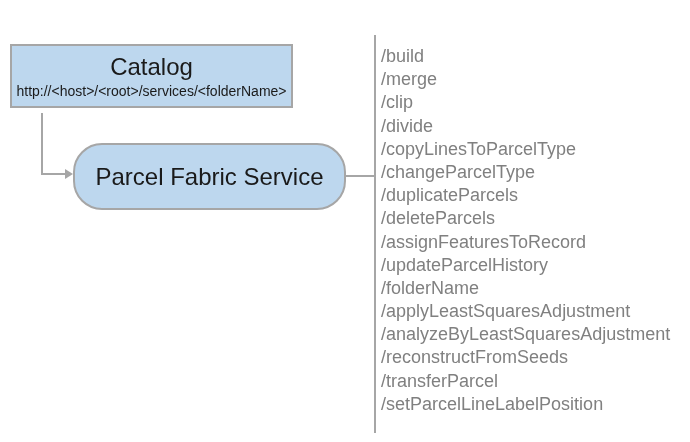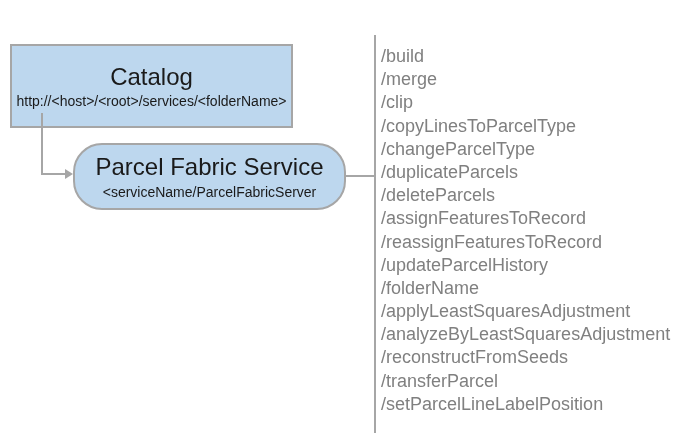--- a/index.html
+++ b/index.html
@@ -37,21 +37,21 @@
     line-height: 1.15;
     color: var(--title-text);
     letter-spacing: 0px;
   }
   .node-subtitle {
     font-size: 14px;
     margin-top: 3px;
     color: var(--title-text);
     white-space: nowrap;
   }
-  .node-catalog { left: 10px; top: 44px; width: 283px; height: 84px; }
+  .node-catalog { left: 10px; top: 44px; width: 283px; height: 64px; }
   .node-service { left: 73px; top: 143px; width: 273px; height: 67px; border-radius: 29px; }
 
   
   .line { position: absolute; background: var(--connector); }
   .conn-v1 { left: 41px; top: 113px; width: 2px; height: 62px; }
   .conn-h1 { left: 41px; top: 173px; width: 26px; height: 2px; }
   .conn-h2 { left: 344px; top: 175px; width: 30px; height: 2px; }
   .separator { left: 374px; top: 35px; width: 2px; height: 398px; }
 
   .arrowhead {
@@ -83,39 +83,38 @@
 
 <div class="canvas">
 
   <div class="node node-catalog">
     <div class="node-title">Catalog</div>
     <div class="node-subtitle">http://&lt;host&gt;/&lt;root&gt;/services/&lt;folderName&gt;</div>
   </div>
 
   <div class="node node-service">
     <div class="node-title">Parcel Fabric Service</div>
-    <div class="node-subtitle">&lt;serviceName/ParcelFabricServer</div>
   </div>
 
   <div class="line conn-v1"></div>
   <div class="line conn-h1"></div>
   <div class="arrowhead"></div>
   <div class="line conn-h2"></div>
   <div class="line separator"></div>
 
   <div class="endpoint-list" id="endpoint-list">
       <div class="endpoint">/build</div>
       <div class="endpoint">/merge</div>
       <div class="endpoint">/clip</div>
+      <div class="endpoint">/divide</div>
       <div class="endpoint">/copyLinesToParcelType</div>
       <div class="endpoint">/changeParcelType</div>
       <div class="endpoint">/duplicateParcels</div>
       <div class="endpoint">/deleteParcels</div>
       <div class="endpoint">/assignFeaturesToRecord</div>
-      <div class="endpoint">/reassignFeaturesToRecord</div>
       <div class="endpoint">/updateParcelHistory</div>
       <div class="endpoint">/folderName</div>
       <div class="endpoint">/applyLeastSquaresAdjustment</div>
       <div class="endpoint">/analyzeByLeastSquaresAdjustment</div>
       <div class="endpoint">/reconstructFromSeeds</div>
       <div class="endpoint">/transferParcel</div>
       <div class="endpoint">/setParcelLineLabelPosition</div>
     </div>
 
 </div>

